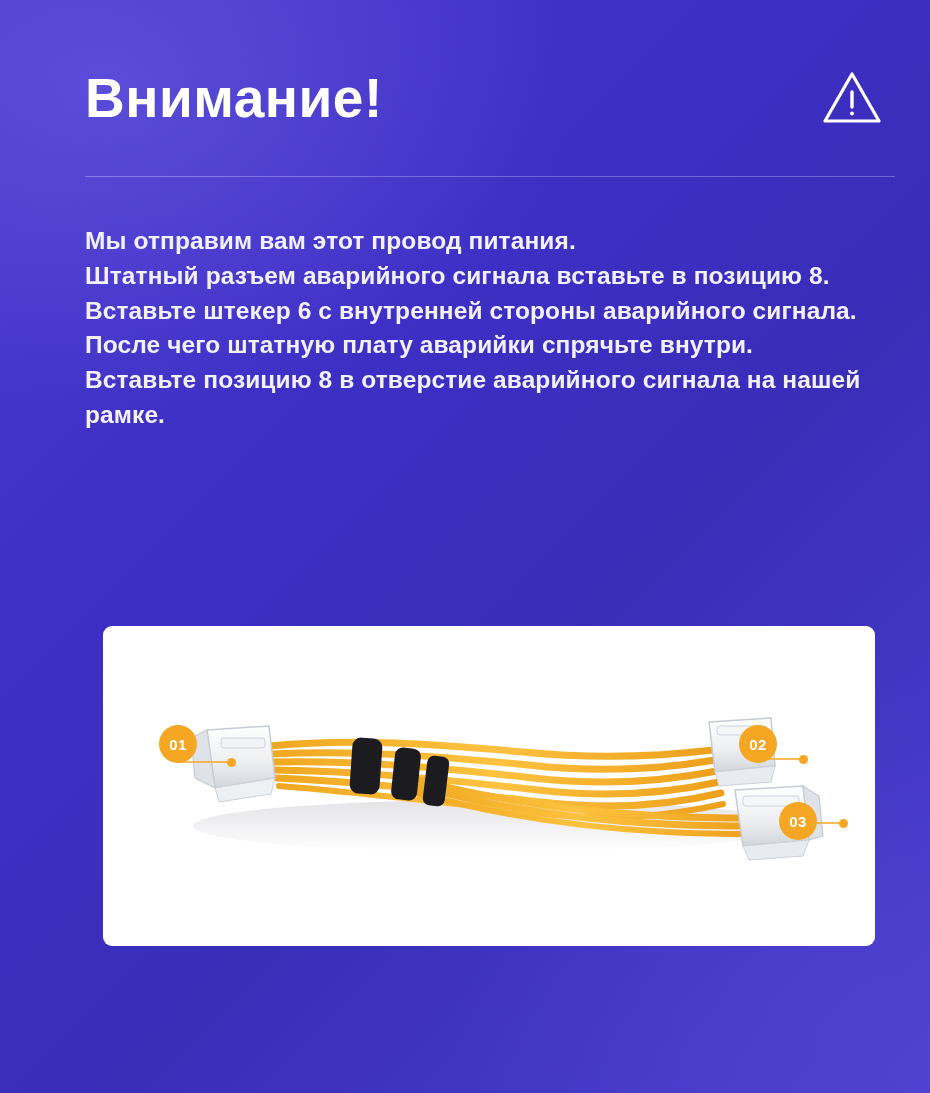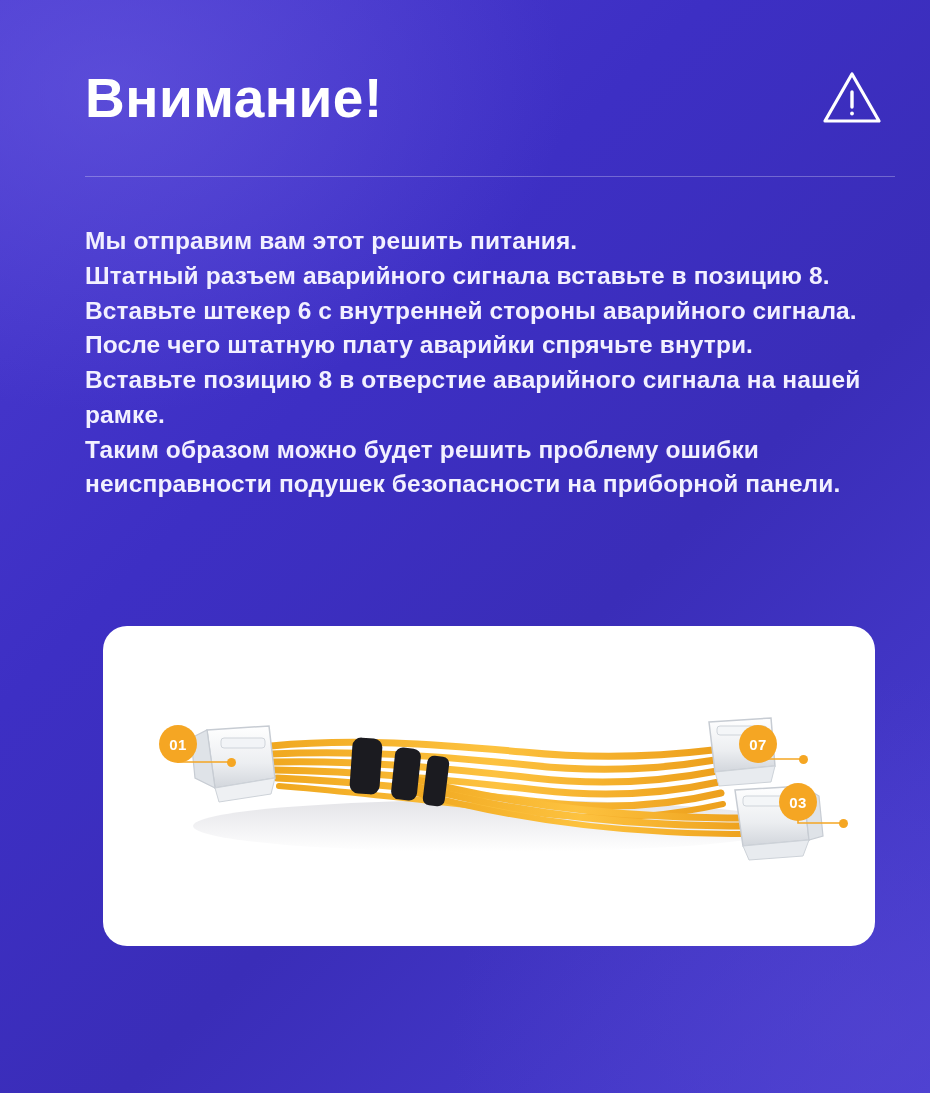--- a/index.html
+++ b/index.html
@@ -84,21 +84,21 @@
   .body-text p { margin: 0; }
 
   
   .photo-card {
     position: absolute;
     left: 78px;
     top: 626px;
     width: 772px;
     height: 320px;
     background: #ffffff;
-    border-radius: 24px;
+    border-radius: 9px;
     overflow: hidden;
   }
 
   .photo-inner {
     position: absolute;
     inset: 0;
   }
 
   
   .harness { position: absolute; inset: 0; }
@@ -115,21 +115,21 @@
     font-weight: 700;
     display: flex;
     align-items: center;
     justify-content: center;
     letter-spacing: 0.3px;
     z-index: 5;
   }
 
   #badge-01 { left: 56px;  top: 99px; }
   #badge-02 { left: 636px; top: 99px; }
-  #badge-03 { left: 676px; top: 157px; }
+  #badge-03 { left: 676px; top: 176px; }
 
   .dot {
     position: absolute;
     width: 9px;
     height: 9px;
     border-radius: 50%;
     background: #f5a623;
     z-index: 5;
   }
 </style>
@@ -148,25 +148,24 @@
         <path d="M31 7 L58 54 L4 54 Z" fill="none" stroke="#ffffff" stroke-width="3.2" stroke-linejoin="round"></path>
         <line x1="31" y1="25" x2="31" y2="40" stroke="#ffffff" stroke-width="3.4" stroke-linecap="round"></line>
         <circle cx="31" cy="46.5" r="1.9" fill="#ffffff"></circle>
       </svg>
     </div>
   </div>
 
   <div class="divider"></div>
 
   <div class="body-text">
-    <p>Мы отправим вам этот решить питания.</p>
+    <p>Мы отправим вам этот провод питания.</p>
     <p>Штатный разъем аварийного сигнала вставьте в позицию 8.</p>
     <p>Вставьте штекер 6 с внутренней стороны аварийного сигнала. После чего штатную плату аварийки спрячьте внутри.</p>
     <p>Вставьте позицию 8 в отверстие аварийного сигнала на нашей рамке.</p>
-    <p>Таким образом можно будет решить проблему ошибки неисправности подушек безопасности на приборной панели.</p>
   </div>
 
   <div class="photo-card">
     <div class="photo-inner">
 
       <svg class="harness" viewBox="0 0 772 320" width="772" height="320">
         <defs>
           <linearGradient id="wireA" x1="0" y1="0" x2="1" y2="0">
             <stop offset="0%" stop-color="#f0a820"></stop>
             <stop offset="50%" stop-color="#fdc23f"></stop>
@@ -231,19 +230,19 @@
           <path d="M655 118 L655 133 L700 133"></path>
           <path d="M695 185 L695 197 L740 197"></path>
         </g>
       </svg>
 
       <div class="dot" style="left:124px; top:132px;"></div>
       <div class="dot" style="left:696px; top:129px;"></div>
       <div class="dot" style="left:736px; top:193px;"></div>
 
       <div class="badge" id="badge-01">01</div>
-      <div class="badge" id="badge-02">07</div>
+      <div class="badge" id="badge-02">02</div>
       <div class="badge" id="badge-03">03</div>
 
     </div>
   </div>
 
 </div>
 
 </body></html>

